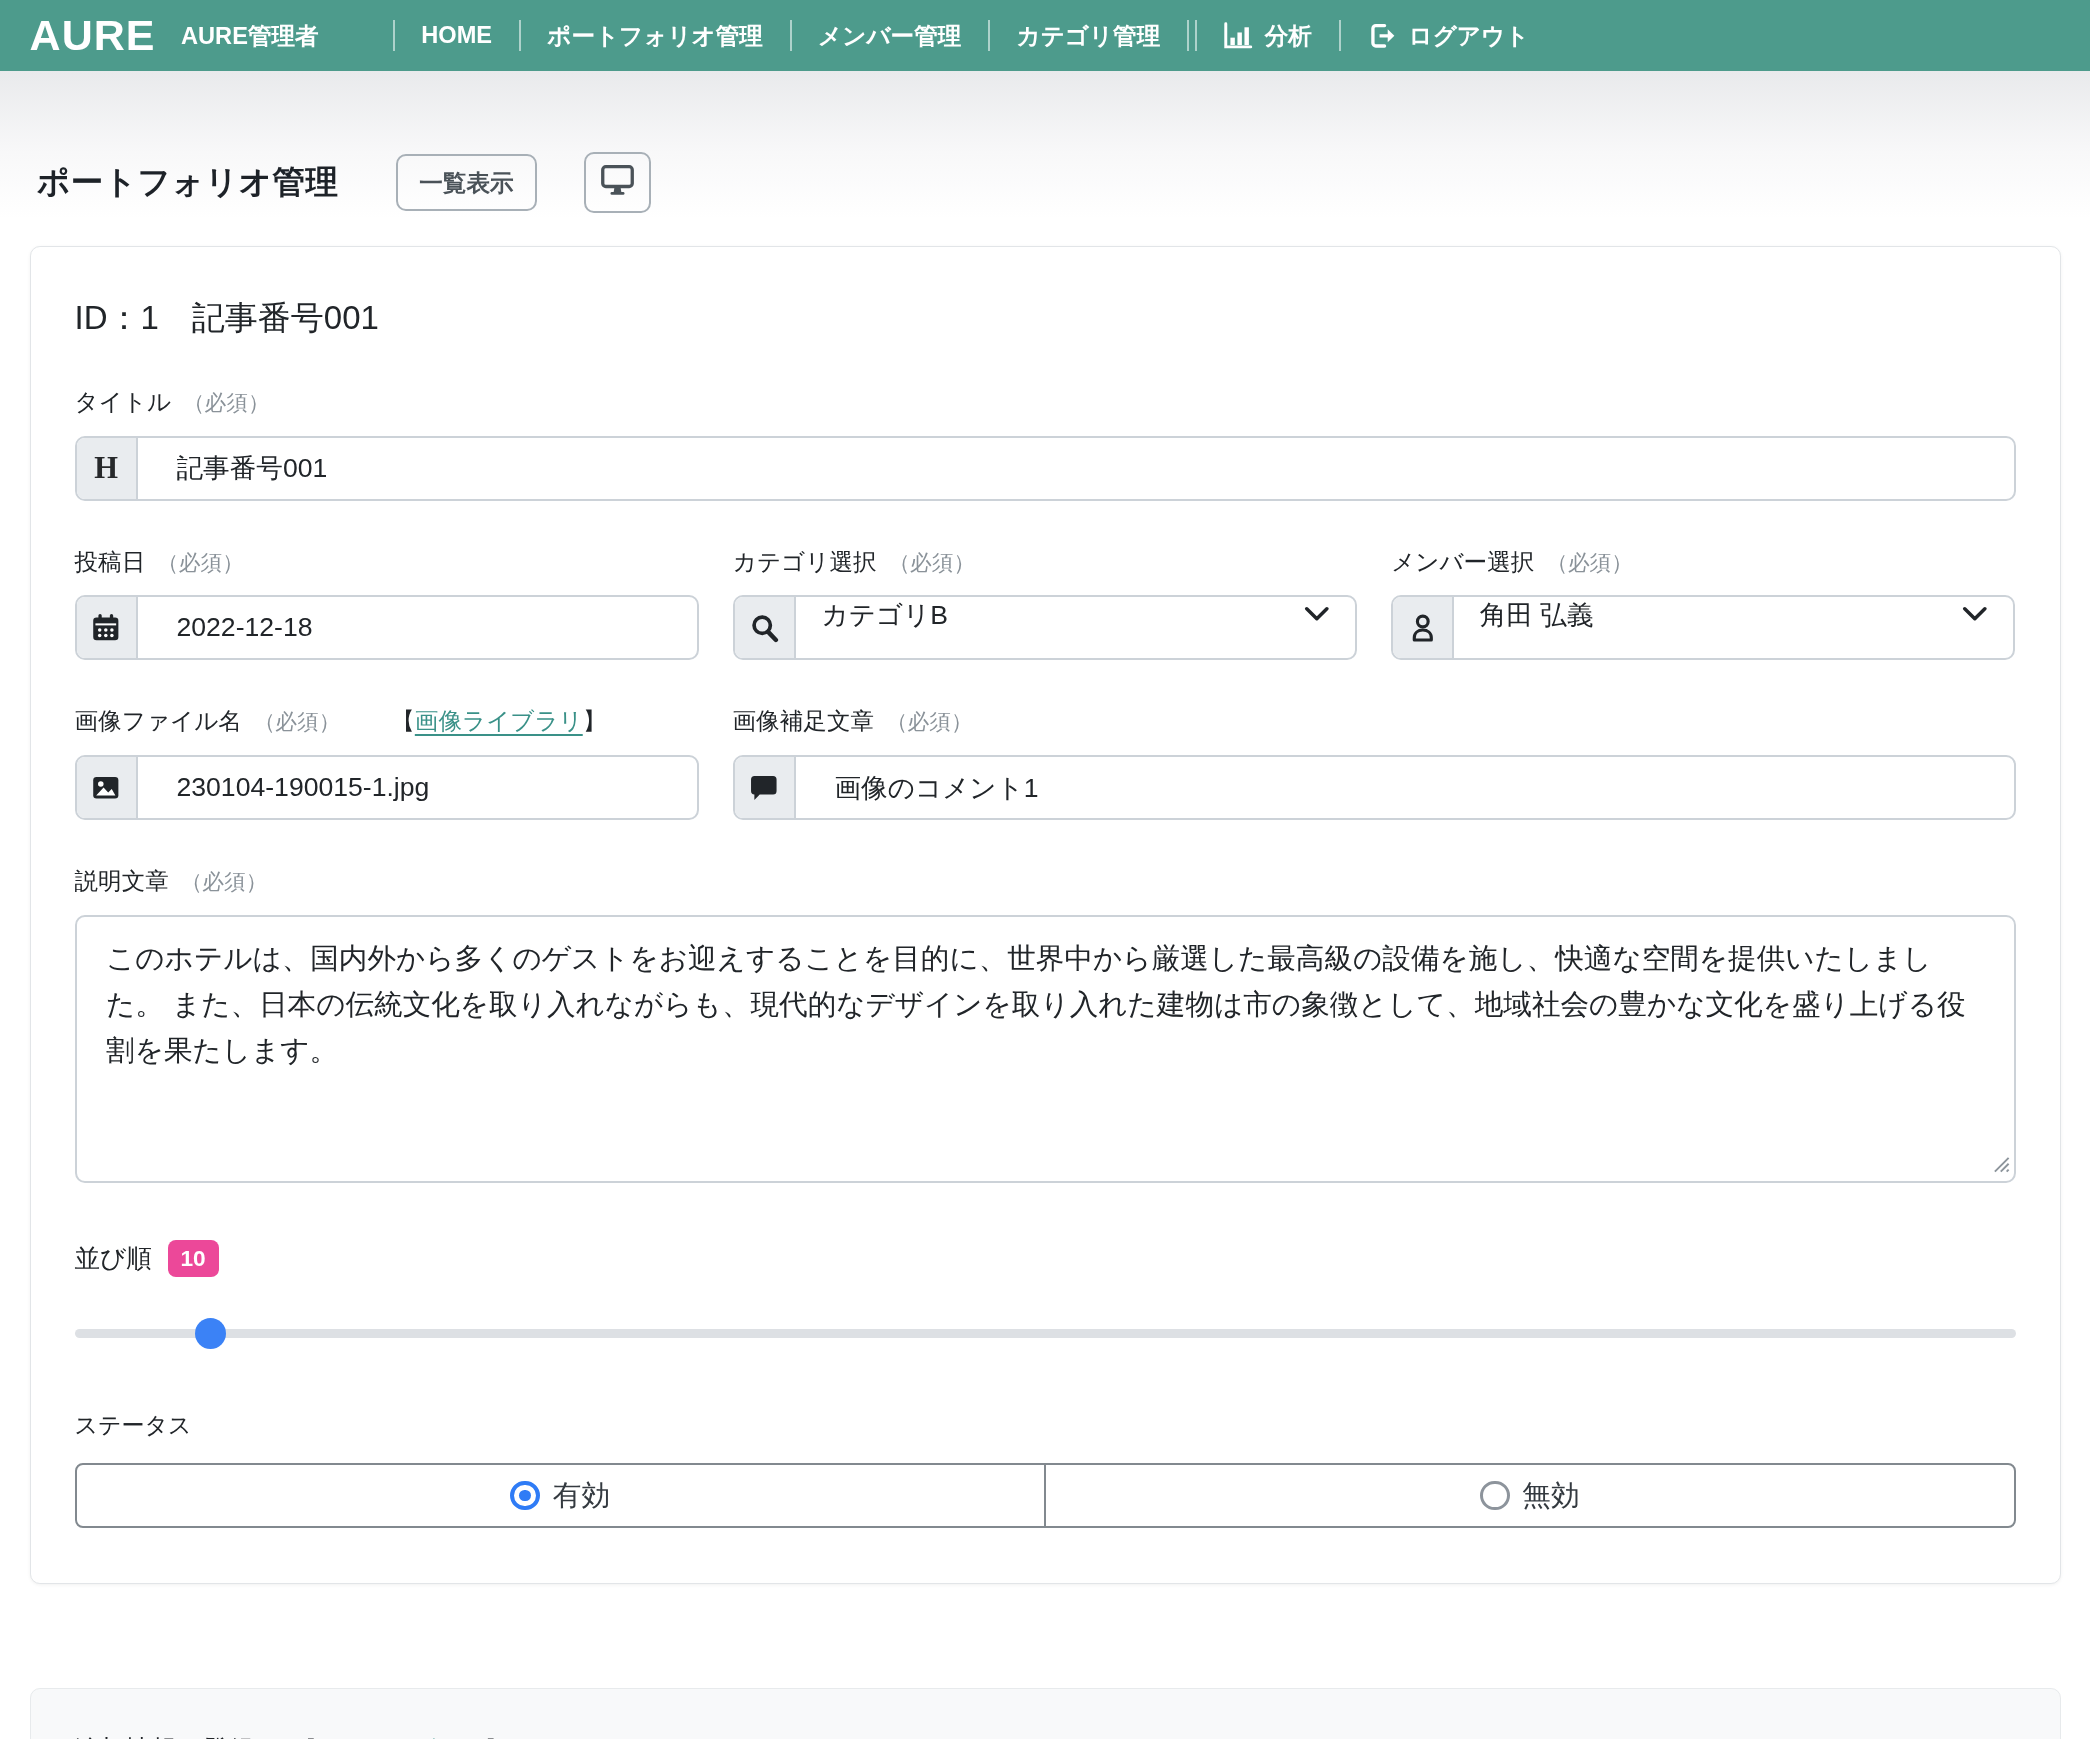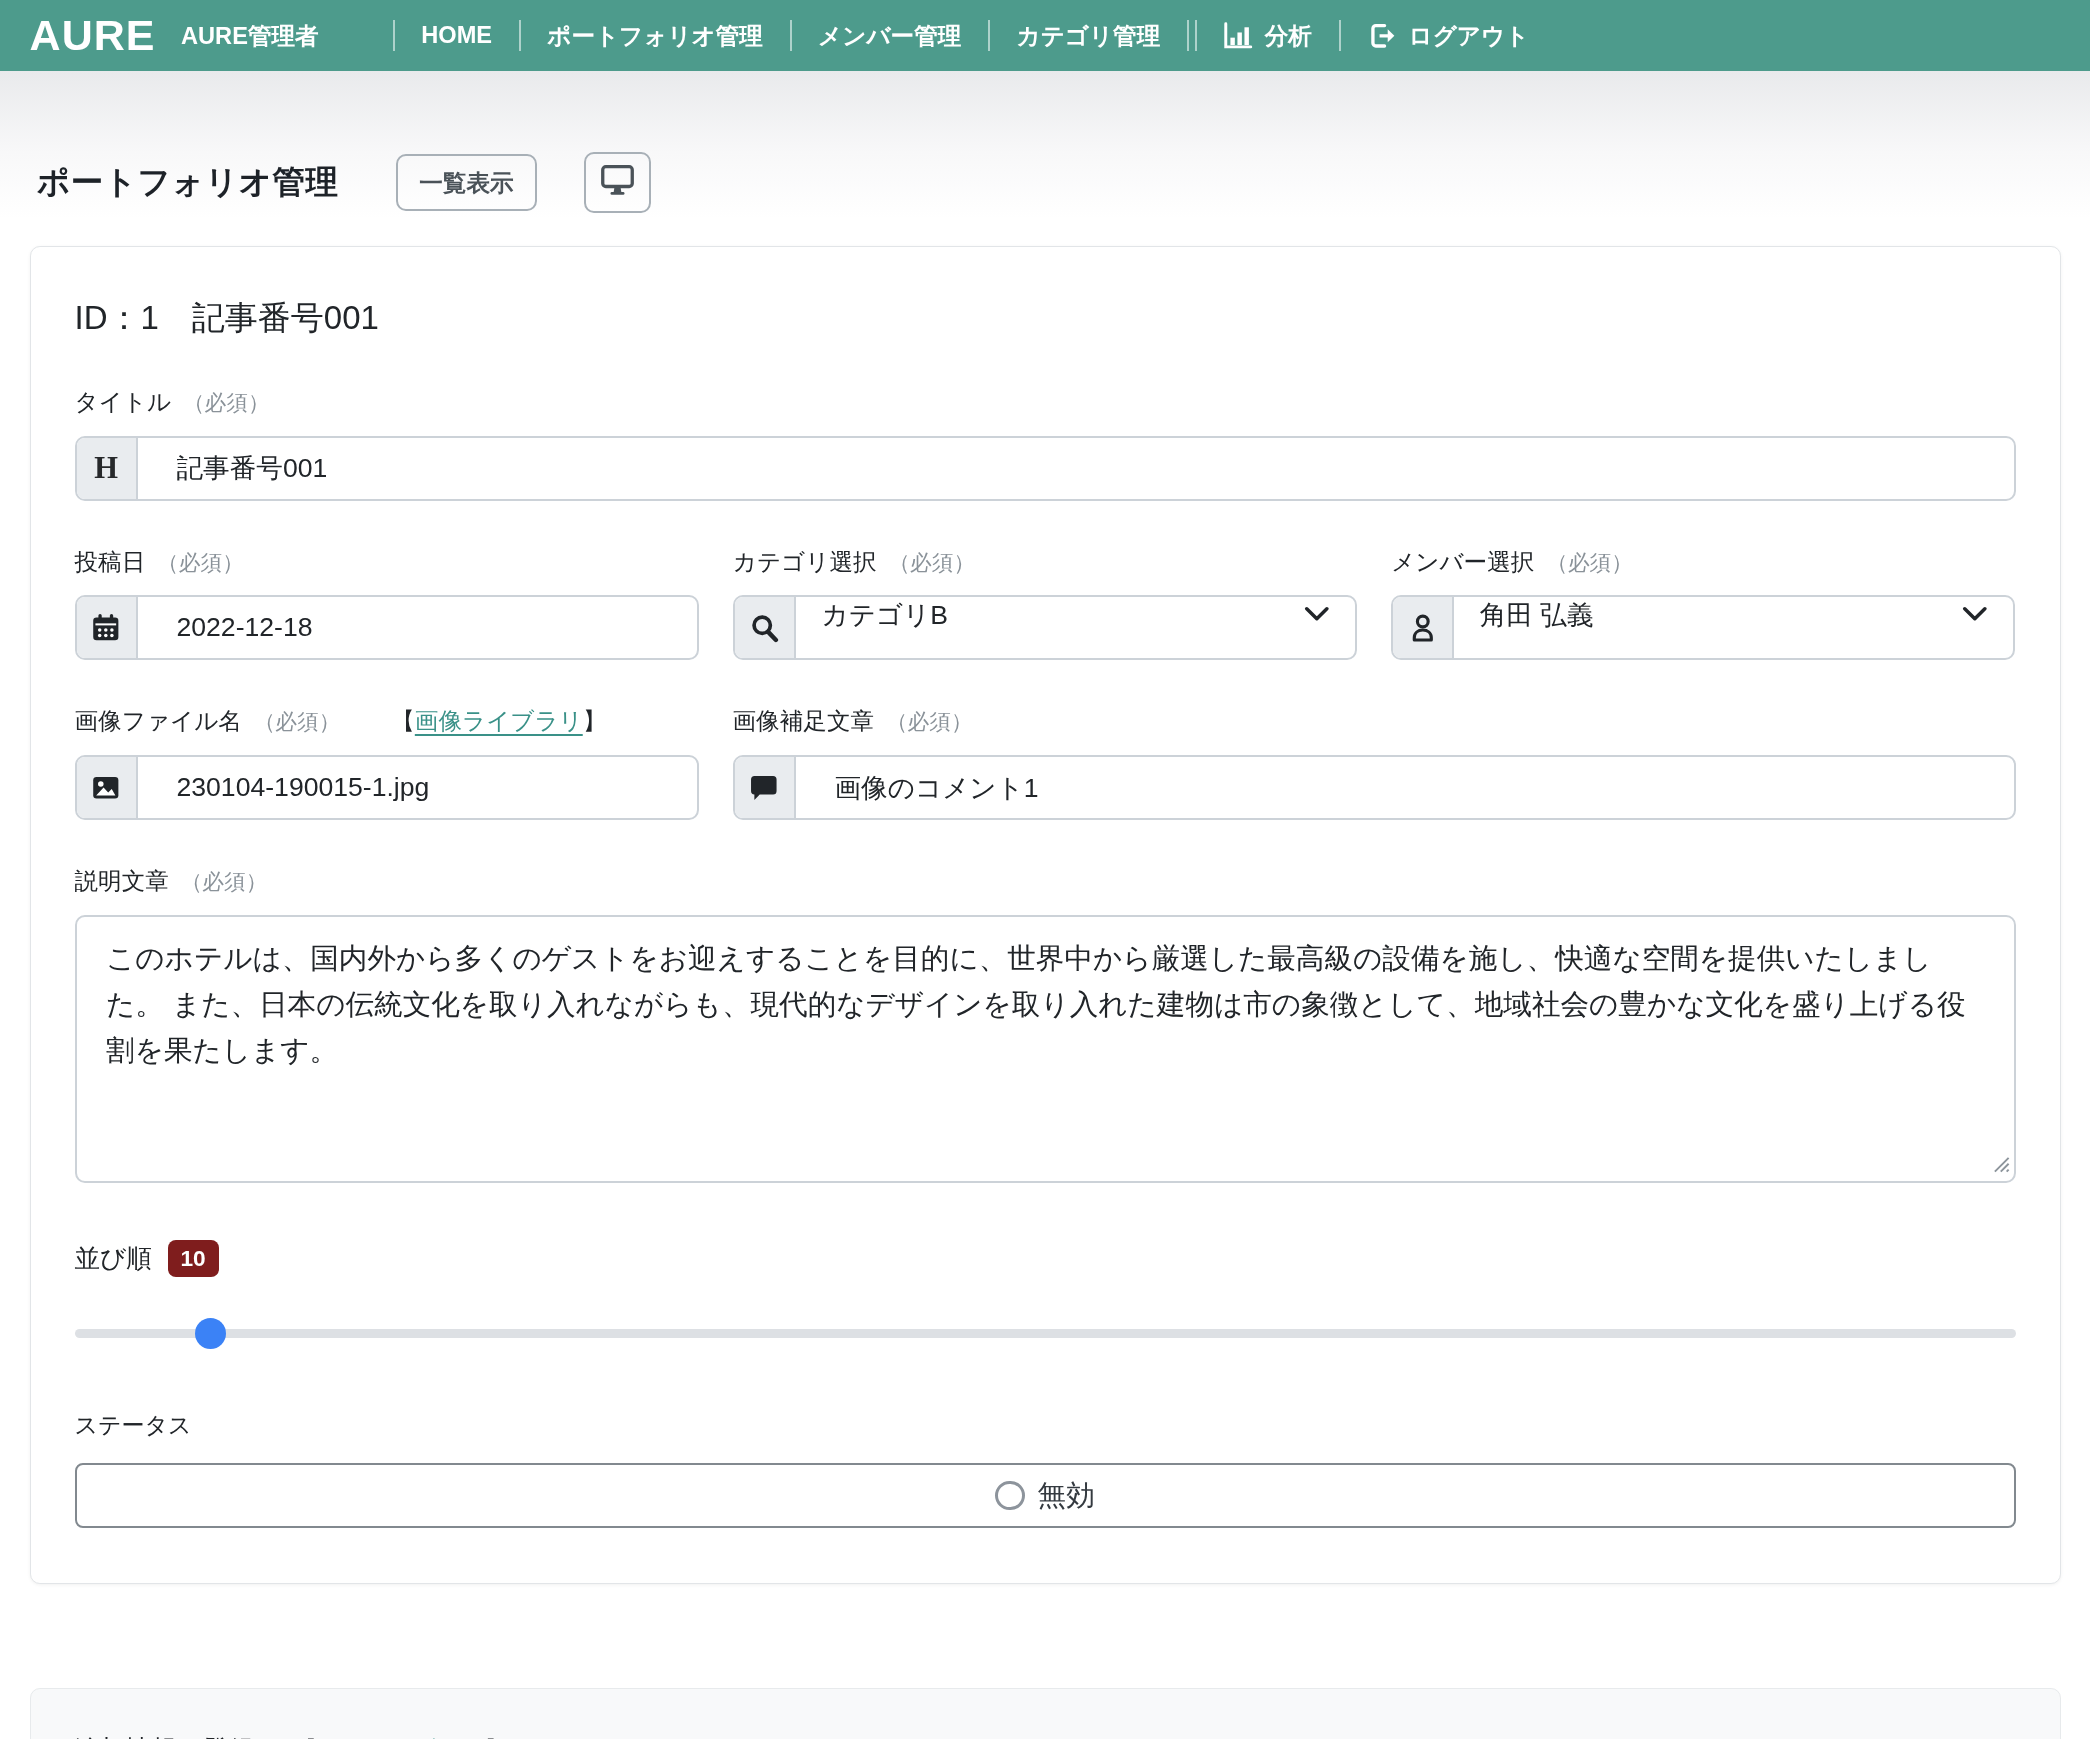--- a/index.html
+++ b/index.html
@@ -64,21 +64,21 @@
   .ta-wrap { position: relative; margin-top: 0; }
   textarea.desc {
     width: 100%; height: 268px; border: 2px solid #ccd2d8; border-radius: 9.9px;
     padding: 19.7px 29.6px; font-size: 28.6px; line-height: 1.6; color: #212529;
     font-family: inherit; resize: none; outline: none; display: block; background: #fff;
   }
   .resize-grip { position: absolute; right: 4.9px; bottom: 4.9px; cursor: nwse-resize; }
   
   .order-head { display: flex; align-items: center; gap: 15.8px; margin-top: 57px; }
   .order-label { font-size: 25.6px; font-weight: 500; }
-  .order-badge { background: #7f1d1d; color: #fff; font-size: 22.7px; font-weight: 700; padding: 4.9px 12.8px; border-radius: 7.9px; line-height: 1.2; text-align: right; }
+  .order-badge { background: #ec4899; color: #fff; font-size: 22.7px; font-weight: 700; padding: 4.9px 12.8px; border-radius: 7.9px; line-height: 1.2; text-align: right; }
   .slider { position: relative; height: 31.5px; margin-top: 41px; cursor: pointer; }
   .slider-track { position: absolute; left: 0; right: 0; top: 10.8px; height: 9.9px; background: #dde0e4; border-radius: 5.9px; }
   .slider-thumb { position: absolute; top: 0; width: 31.5px; height: 31.5px; border-radius: 50%; background: var(--accent_blue, #3b82f6); cursor: grab; }
   
   .status-label { font-size: 23px; font-weight: 500; margin-top: 61px; }
   .status-group { display: flex; margin-top: 21.7px; border: 2px solid #82898f; border-radius: 7.9px; height: 65px; overflow: hidden; background: #fff; }
   .status-opt { flex: 1; display: flex; align-items: center; justify-content: center; gap: 12.8px; font-size: 28.6px; color: #343a40; cursor: pointer; }
   .status-opt + .status-opt { border-left: 2px solid #82898f; }
   .radio-on { width: 29.6px; height: 29.6px; border-radius: 50%; border: 4.9px solid #2f7cf6; position: relative; flex: 0 0 29.6px; }
   .radio-on::after { content: ""; position: absolute; left: 50%; top: 50%; width: 11.8px; height: 11.8px; margin: -5.9px 0 0 -5.9px; border-radius: 50%; background: #2f7cf6; }
@@ -291,20 +291,24 @@
     <span class="order-badge">10</span>
   </div>
   <div class="slider">
     <div class="slider-track"></div>
     <div class="slider-thumb" style="left: calc(7% - 15.8px);"></div>
   </div>
 
   <div class="status-label">ステータス</div>
   <div class="status-group">
     <div class="status-opt">
+      <span class="radio-on"></span>
+      <span>有効</span>
+    </div>
+    <div class="status-opt">
       <span class="radio-off"></span>
       <span>無効</span>
     </div>
   </div>
 </div>
 
 <div class="extra-card">
   <div class="extra-row">
     <span>追加情報の登録</span>
     <span class="lib-link-wrap"><span>【</span><a class="lib-link">画像ライブラリ</a><span>】</span></span>

